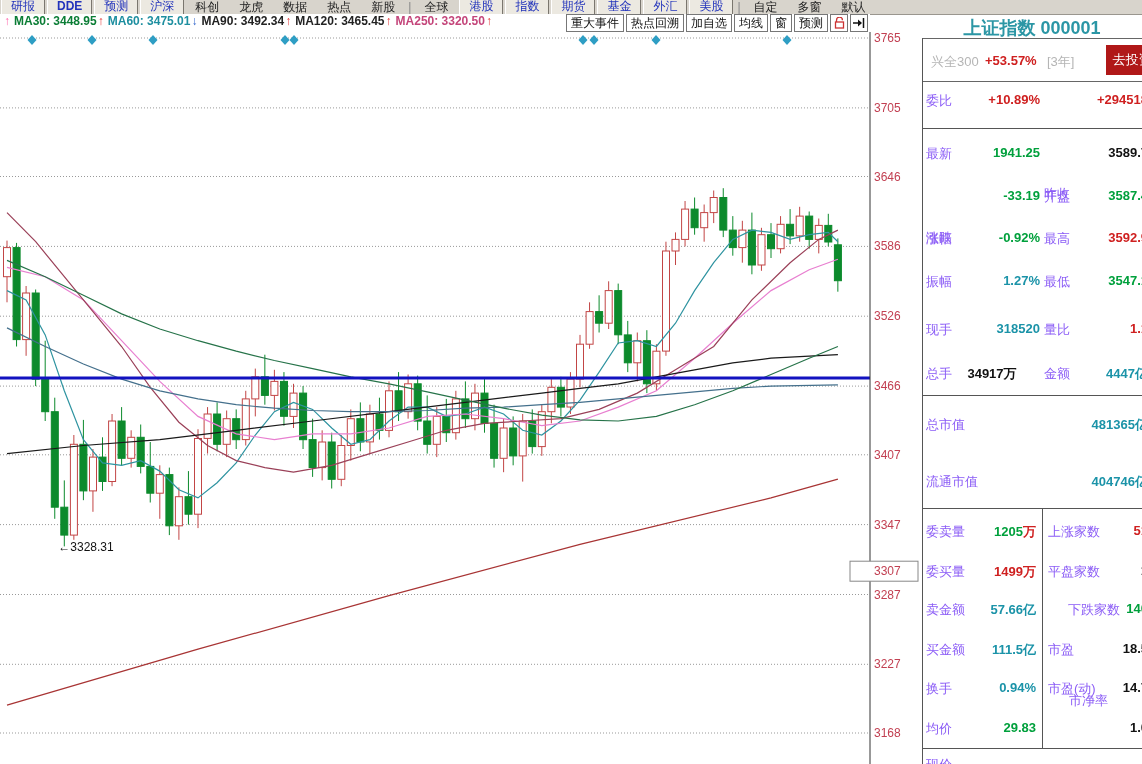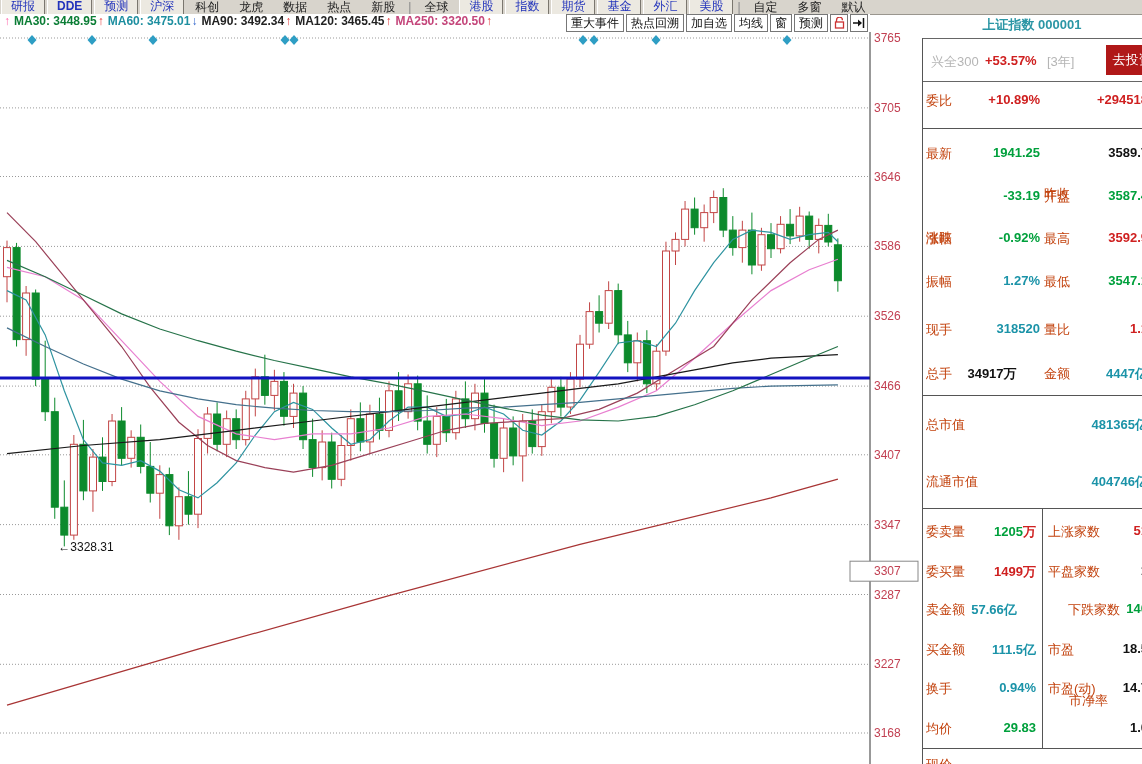--- a/index.html
+++ b/index.html
@@ -20,25 +20,25 @@
          font-size:12px;white-space:nowrap;overflow:hidden;}
   #mabar .seg{display:inline-block;margin-left:4px;font-weight:bold;}
   #ribbon{position:absolute;left:642px;top:14px;width:34px;height:10px;background:#d42222;
           transform:skewX(-32deg);}
   #chartbtns{position:absolute;right:274px;top:14px;height:18px;display:flex;align-items:stretch;}
   .cbtn{border:1px solid #777;background:#fff;color:#111;font-size:12px;line-height:16px;
         padding:0 4px;margin-left:2px;white-space:nowrap;}
   .cbtn.icon{width:16px;display:flex;align-items:center;justify-content:center;padding:0;}
   
   .pline{position:absolute;background:#555;}
-  .plabel{position:absolute;font-size:13px;color:#c2410c;white-space:nowrap;}
+  .plabel{position:absolute;font-size:13px;color:#8b5cf6;white-space:nowrap;}
   .pval{position:absolute;font-size:13px;font-weight:bold;white-space:nowrap;}
   .tright{text-align:right;}
   #paneltitle{position:absolute;left:922px;top:16px;width:220px;text-align:center;
-      font-size:13px;font-weight:bold;color:#2b96a5;white-space:nowrap;}
+      font-size:18px;font-weight:bold;color:#2b96a5;white-space:nowrap;}
   #fundbox{position:absolute;left:922px;top:38px;width:240px;height:44px;border:1px solid #666;
       box-sizing:border-box;}
   #fundbtn{position:absolute;left:1106px;top:45px;width:52px;height:30px;background:#b01818;
       color:#fff;font-size:13px;line-height:30px;text-align:center;}
   .gray{color:#b5b5b5;} .red{color:#cf2020;} .green{color:#00a03c;}
   .teal{color:#1b93a8;} .black{color:#111;}
 </style>
 </head>
 <body>
 
@@ -357,21 +357,21 @@
       <div class="pval teal" style="right: -6px; top: 365px;">4447亿</div>
       <div class="plabel" style="left: 926px; top: 416px;">总市值</div>
       <div class="pval teal" style="right: -6px; top: 416px;">481365亿</div>
       <div class="plabel" style="left: 926px; top: 473px;">流通市值</div>
       <div class="pval teal" style="right: -6px; top: 473px;">404746亿</div>
       <div class="plabel" style="left: 926px; top: 523px;">委卖量</div>
       <div class="pval tright" style="left: 952px; top: 523px; width: 84px;"><span class="green">1205</span><span class="red">万</span></div>
       <div class="plabel" style="left: 926px; top: 563px;">委买量</div>
       <div class="pval tright" style="left: 952px; top: 563px; width: 84px;"><span class="red">1499</span><span class="red">万</span></div>
       <div class="plabel" style="left: 926px; top: 601px;">卖金额</div>
-      <div class="pval tright" style="left: 952px; top: 601px; width: 84px; text-align: center;"><span class="teal">57.66</span><span class="teal">亿</span></div>
+      <div class="pval tright" style="left: 952px; top: 601px; width: 84px;"><span class="teal">57.66</span><span class="teal">亿</span></div>
       <div class="plabel" style="left: 926px; top: 641px;">买金额</div>
       <div class="pval tright" style="left: 952px; top: 641px; width: 84px;"><span class="teal">111.5</span><span class="teal">亿</span></div>
       <div class="plabel" style="left: 926px; top: 680px;">换手</div>
       <div class="pval tright" style="left: 952px; top: 680px; width: 84px;"><span class="teal">0.94%</span></div>
       <div class="plabel" style="left: 926px; top: 720px; font-family: Liberation Mono, monospace;">均价</div>
       <div class="pval tright" style="left: 952px; top: 720px; width: 84px;"><span class="green">29.83</span></div>
       <div class="plabel" style="left: 1048px; top: 523px;">上涨家数</div>
       <div class="pval red" style="right: -6px; top: 523px;">51</div>
       <div class="plabel" style="left: 1048px; top: 563px;">平盘家数</div>
       <div class="pval black" style="right: -6px; top: 563px;">1</div>

